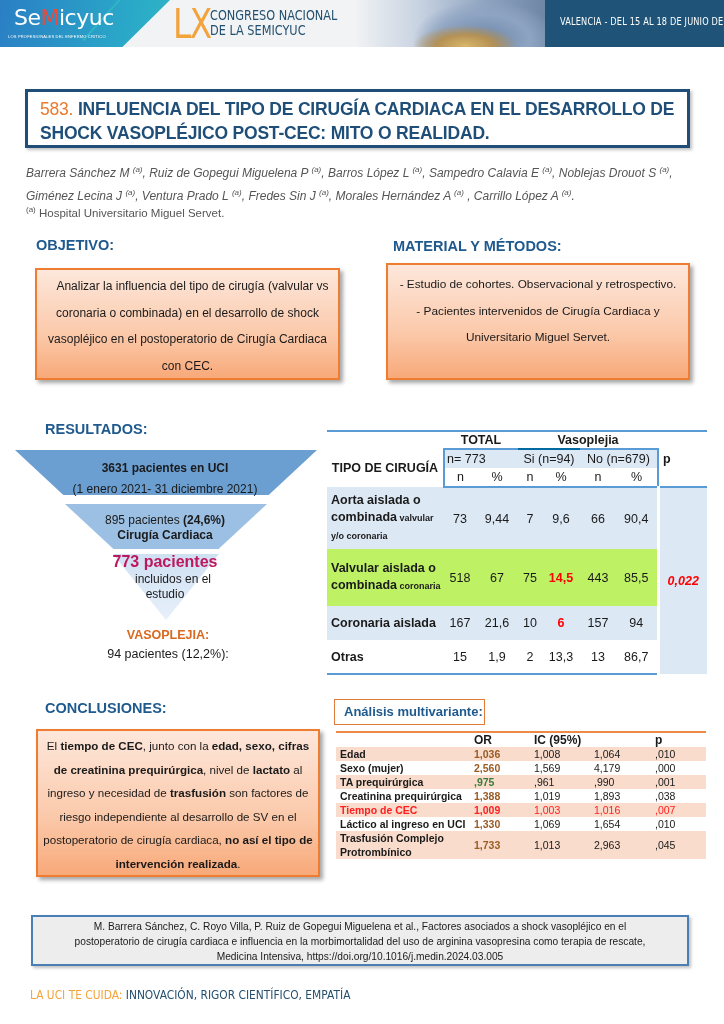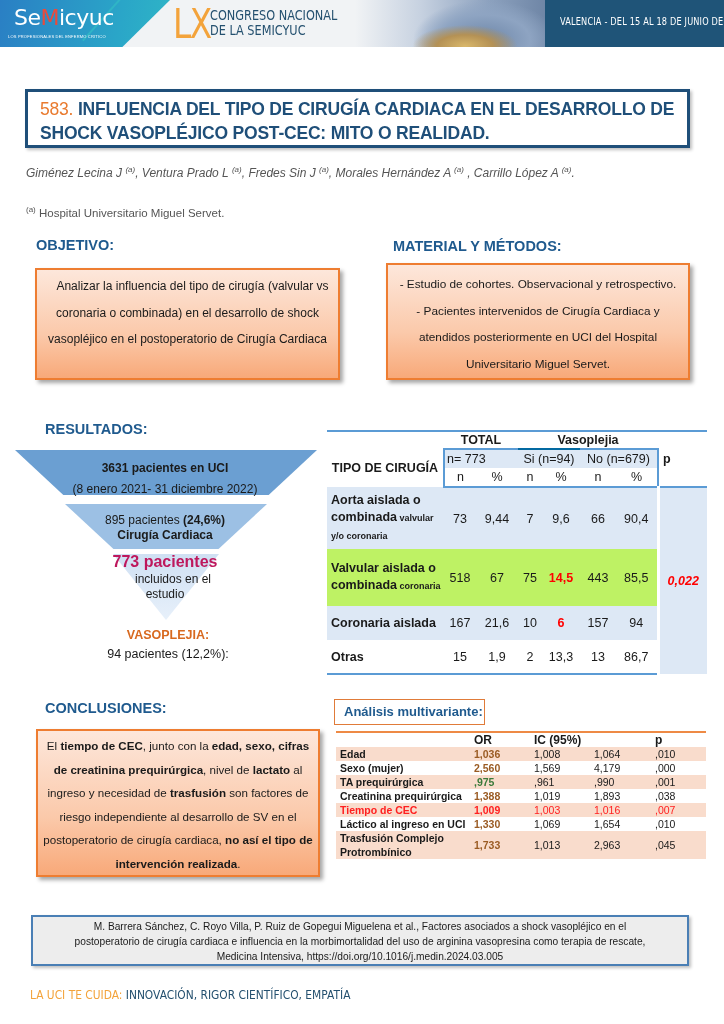--- a/index.html
+++ b/index.html
@@ -96,47 +96,48 @@
   <div class="hdr-photo"></div>
   <div class="hdr-band"></div>
   <div class="hdr-date">VALENCIA - DEL 15 AL 18 DE JUNIO DE 2025</div>
 </div>
 
 <div class="title-box">
   <p><span class="title-num">583.</span> <span>INFLUENCIA DEL TIPO DE CIRUGÍA CARDIACA EN EL DESARROLLO DE SHOCK VASOPLÉJICO POST-CEC: MITO O REALIDAD.</span></p>
 </div>
 
 <div class="authors">
+  <div id="authors-l1"><span>Barrera Sánchez M </span><sup>(a)</sup>, <span>Ruiz de Gopegui Miguelena P </span><sup>(a)</sup>, <span>Barros López L </span><sup>(a)</sup>, <span>Sampedro Calavia E </span><sup>(a)</sup>, <span>Noblejas Drouot S </span><sup>(a)</sup>,</div>
   <div id="authors-l2"><span>Giménez Lecina J </span><sup>(a)</sup>, <span>Ventura Prado L </span><sup>(a)</sup>,  <span>Fredes Sin J </span><sup>(a)</sup>, <span>Morales Hernández A </span><sup>(a)</sup> , <span>Carrillo López A </span><sup>(a)</sup>.</div>
 </div>
 <div class="affil"><sup>(a)</sup><span> Hospital Universitario Miguel Servet.</span></div>
 
 <div class="sec-h" style="left:36px; top:237px;">OBJETIVO:</div>
 <div class="obox" style="left:35px; top:268px; width:305px; height:112px; padding-top:3px;">
   <div style="padding-left:10px;">Analizar la influencia del tipo de cirugía (valvular vs</div>
   <div>coronaria o combinada) en el desarrollo de shock</div>
   <div>vasopléjico en el postoperatorio de Cirugía Cardiaca</div>
+  <div>con CEC.</div>
 </div>
 
 <div class="sec-h" style="left:393px; top:238px;">MATERIAL Y MÉTODOS:</div>
 <div class="obox" style="left:386px; top:263px; width:304px; height:117px; padding-top:6px; font-size:11.8px;">
   <div>- Estudio de cohortes. Observacional y retrospectivo.</div>
   <div>- Pacientes intervenidos de Cirugía Cardiaca y</div>
-  <div>atendidos posteriormente en UCI del Hospital</div>
   <div>Universitario Miguel Servet.</div>
 </div>
 
 <div class="sec-h" style="left:45px; top:421px;">RESULTADOS:</div>
 
 <div class="funnel">
   <div class="f-lvl f1"></div>
   <div class="f-lvl f2"></div>
   <div class="f-lvl f3"></div>
   <div class="f-text" style="top:11px; font-weight:bold; font-size:12px;">3631 pacientes en UCI</div>
-  <div class="f-text" style="top:32px; font-size:12px;">(8 enero 2021- 31 diciembre 2022)</div>
+  <div class="f-text" style="top:32px; font-size:12px;">(1 enero 2021- 31 diciembre 2021)</div>
   <div class="f-text" style="top:63px; font-size:12px;"><span>895 pacientes </span><b>(24,6%)</b></div>
   <div class="f-text" style="top:78px; font-size:12px; font-weight:bold;">Cirugía Cardiaca</div>
   <div class="f-text" style="top:103px; font-size:16px; font-weight:bold; color:#be185d;">773 pacientes</div>
   <div class="f-text" style="top:122px; font-size:12px;padding-left:16px;">incluidos en el</div>
   <div class="f-text" style="top:137px; font-size:12px;">estudio</div>
 </div>
 
 <div class="vaso-h">VASOPLEJIA:</div>
 <div class="vaso-t">94 pacientes (12,2%):</div>
 

